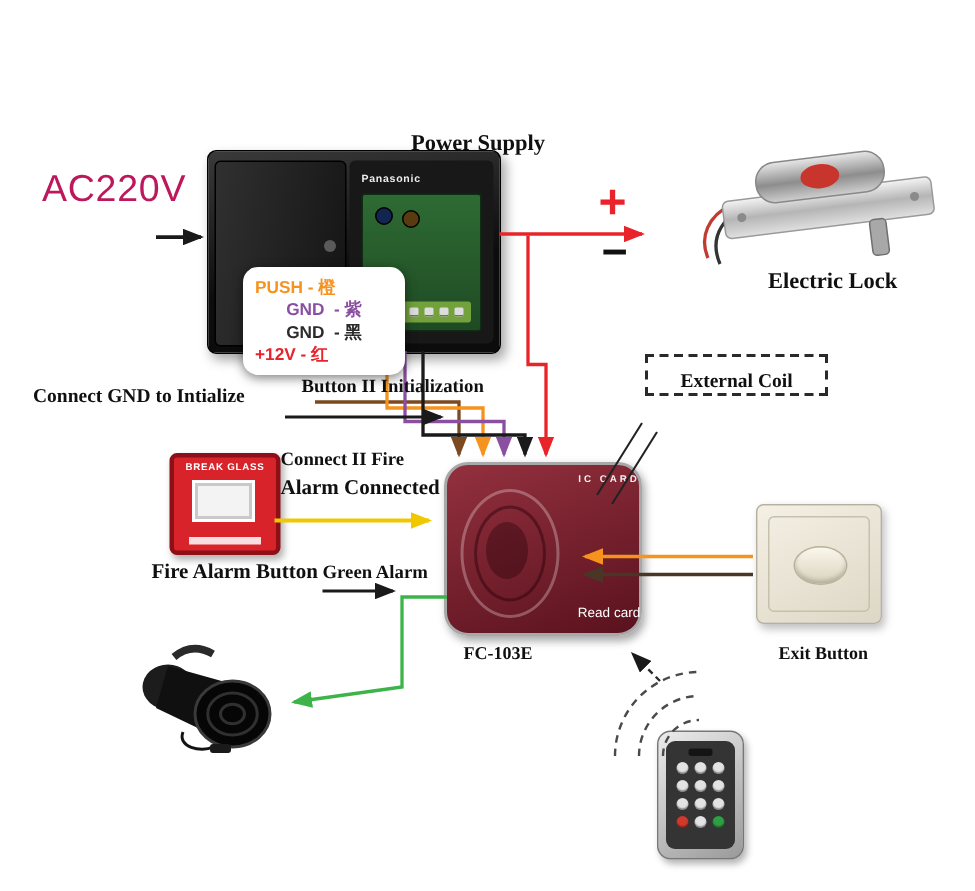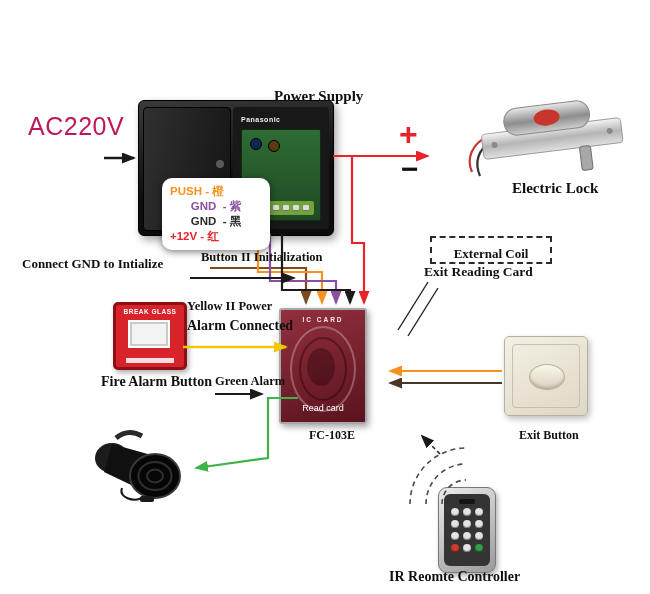--- a/index.html
+++ b/index.html
@@ -27,21 +27,21 @@
   .co-black{color:#2b2b2b;text-align:center;}
   .co-red{color:#e8242a;}
 
   
   .fire{position:absolute;left:113px;top:302px;width:68px;height:62px;background:#d8232a;border:3px solid #8e1016;border-radius:5px;box-shadow:2px 3px 5px rgba(0,0,0,.3);}
   .fire-text{position:absolute;top:3px;width:100%;text-align:center;color:#fff;font-size:6.5px;font-weight:bold;letter-spacing:.5px;}
   .fire-glass{position:absolute;left:12px;top:15px;width:38px;height:24px;background:#f3f3f3;border:2px solid #fff;box-shadow:inset 0 0 0 2px #c9c9c9;}
   .fire-strip{position:absolute;bottom:4px;left:10px;right:10px;height:5px;background:rgba(255,255,255,.85);}
 
   
-  .reader{position:absolute;left:279px;top:308px;width:84px;height:112px;background:linear-gradient(160deg,#93303e,#5a121e);border:2px solid #a8a8a8;border-radius:3px;box-shadow:2px 3px 6px rgba(0,0,0,.35);}
+  .reader{position:absolute;left:296px;top:308px;width:84px;height:112px;background:linear-gradient(160deg,#93303e,#5a121e);border:2px solid #a8a8a8;border-radius:16px;box-shadow:2px 3px 6px rgba(0,0,0,.35);padding-left:44px;}
   .reader-top-text{position:absolute;top:6px;width:100%;text-align:center;color:rgba(255,255,255,.92);font-size:6.5px;font-weight:bold;letter-spacing:2px;}
   .ring{position:absolute;border-radius:50%;}
   .ring1{left:9px;top:16px;width:62px;height:82px;border:2px solid rgba(255,255,255,.28);}
   .ring2{left:18px;top:27px;width:44px;height:60px;border:2px solid rgba(40,0,8,.45);}
   .ring3{left:26px;top:38px;width:28px;height:38px;background:rgba(30,0,6,.35);border-radius:50%;}
   .reader-screen-text{position:absolute;bottom:9px;width:100%;text-align:center;color:#fff;font-size:9px;}
 
   
   .exitbtn{position:absolute;left:504px;top:336px;width:82px;height:78px;background:linear-gradient(150deg,#f4f0e4,#ddd7c5);border:1px solid #b5b0a0;border-radius:5px;box-shadow:2px 3px 6px rgba(0,0,0,.25);}
   .exit-frame{position:absolute;left:7px;top:7px;right:7px;bottom:7px;border:1px solid #c6c0ac;border-radius:4px;}
@@ -223,32 +223,30 @@
   <div class="abs" style="left:399px;top:116px;font-size:32px;font-weight:bold;color:#e8242a;font-family:'Liberation Sans',sans-serif">+</div>
   <div class="abs" style="left:401px;top:152px;font-size:30px;font-weight:900;color:#111;font-family:'Liberation Sans',sans-serif">−</div>
   <div class="lbl" style="left:512px;top:180px;font-size:15px">Electric Lock</div>
 
   <div class="lbl" style="left:22px;top:256px;font-size:13px">Connect GND to Intialize</div>
   <div class="lbl" style="left:201px;top:250px;font-size:12.5px">Button II Initialization</div>
 
   <div class="coilbox">
       <span>External Coil</span>
     </div>
-  <div class="lbl" style="left:424px;top:264px;font-size:13.5px">Exit Reading Card</div>
-
-  <div class="lbl" style="left:187px;top:299px;font-size:12.5px">Yellow II Power</div>
+
+  <div class="lbl" style="left:187px;top:299px;font-size:12.5px">Connect II Fire</div>
   <div class="lbl" style="left:187px;top:318px;font-size:14px">Alarm Connected</div>
   <div class="lbl" style="left:101px;top:374px;font-size:14px">Fire Alarm Button</div>
 
   <div class="lbl" style="left:519px;top:428px;font-size:12px">Exit Button</div>
 
   <div class="lbl" style="left:215px;top:374px;font-size:12.5px">Green Alarm</div>
   <div class="lbl" style="left:309px;top:428px;font-size:12px">FC-103E</div>
 
-  <div class="lbl" style="left:389px;top:569px;font-size:14px">IR Reomte Controller</div>
 
   <div class="callout">
     <div class="co-line co-orange">PUSH - 橙</div>
     <div class="co-line co-purple">GND  - 紫</div>
     <div class="co-line co-black">GND  - 黑</div>
     <div class="co-line co-red">+12V - 红</div>
   </div>
 
 </div>
 

